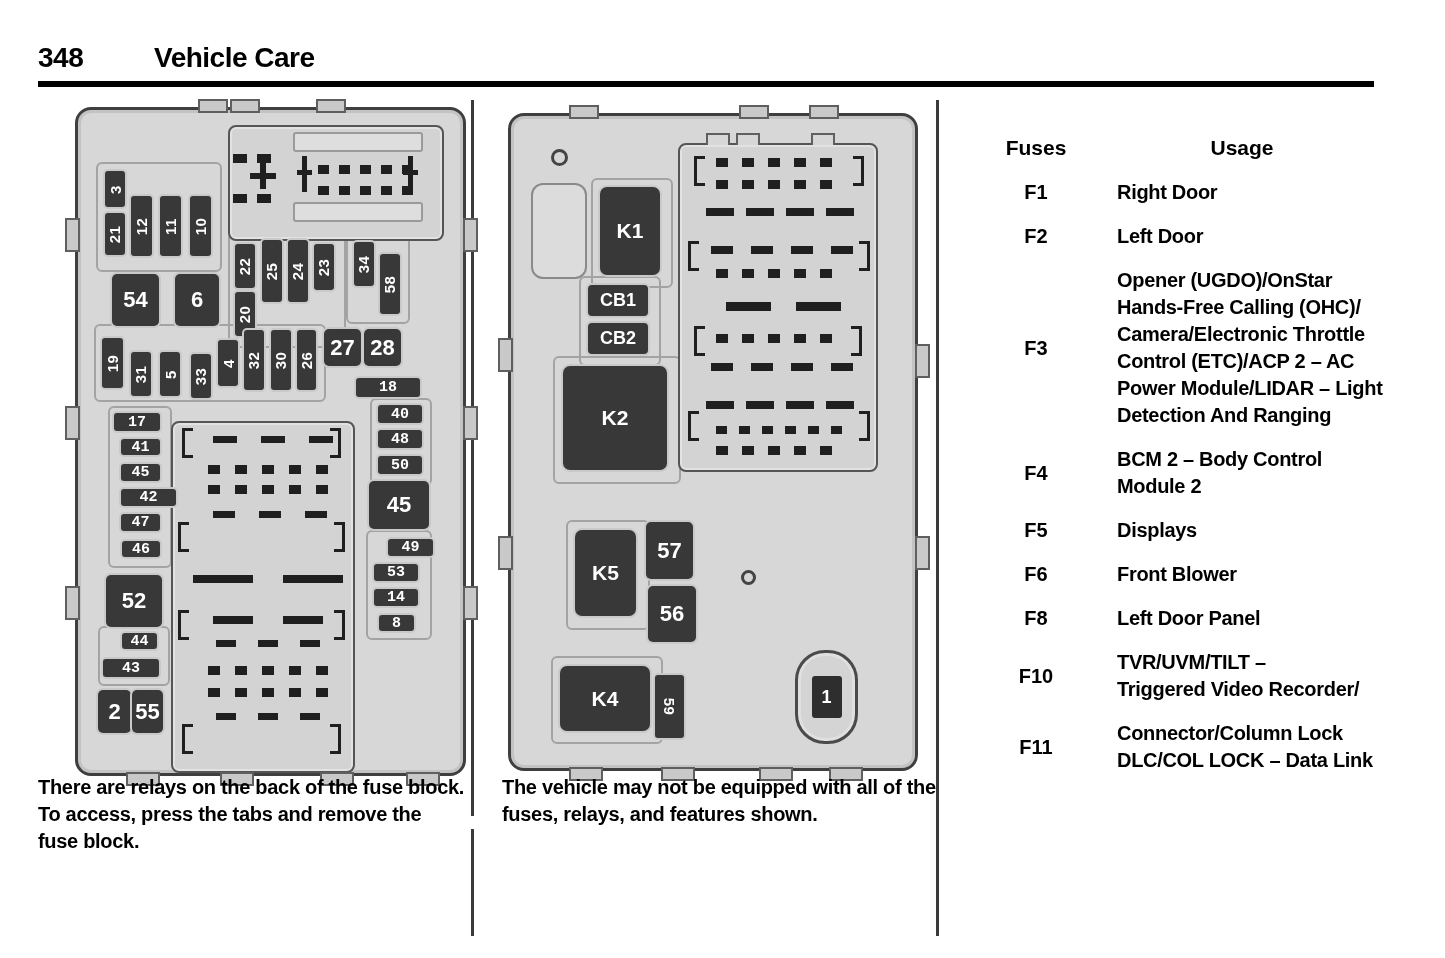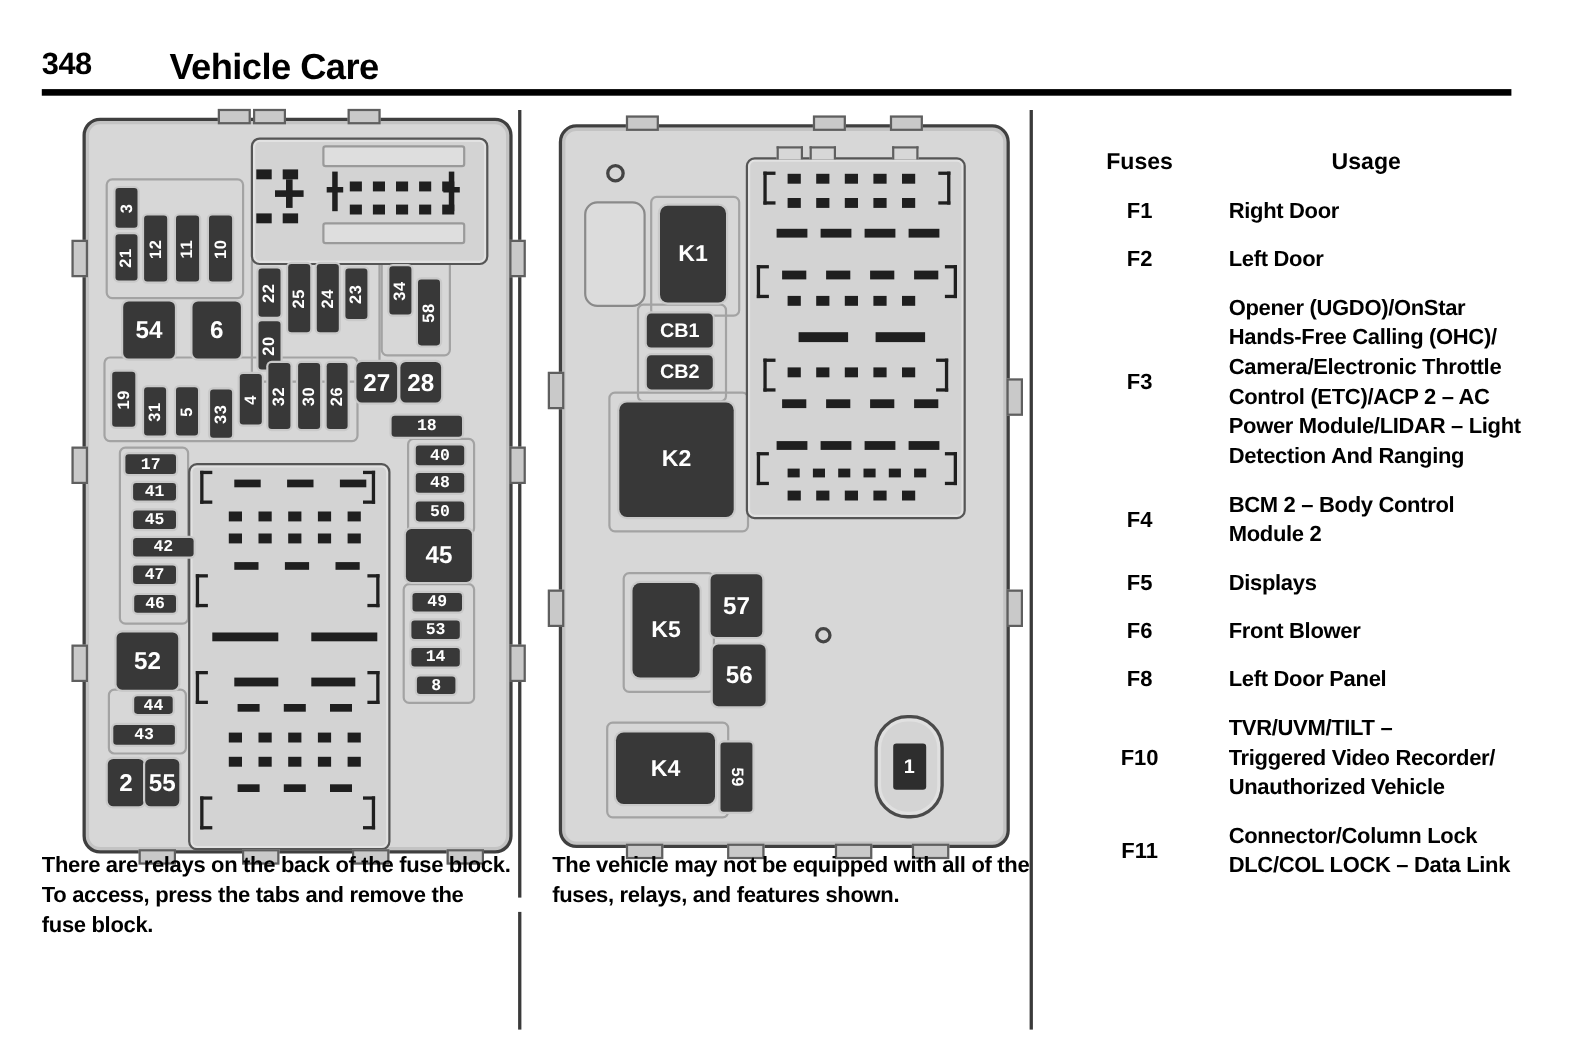--- a/index.html
+++ b/index.html
@@ -1,20 +1,20 @@
 <!DOCTYPE html>
 <html><head>
 <meta charset="utf-8">
 <style>
   html,body{margin:0;padding:0;background:#fff;}
   body{width:1445px;height:958px;position:relative;overflow:hidden;
        font-family:"Liberation Sans", sans-serif;color:#000;}
   
   .hdr-num{position:absolute;left:38px;top:42px;font-size:28px;font-weight:bold;letter-spacing:-0.5px;}
-  .hdr-title{position:absolute;left:154px;top:42px;font-size:33px;font-weight:bold;letter-spacing:-0.5px;}
+  .hdr-title{position:absolute;left:154px;top:42px;font-size:28px;font-weight:bold;letter-spacing:-0.5px;}
   .hdr-rule{position:absolute;left:38px;top:81px;width:1336px;height:6px;background:#000;}
   
   .divider{position:absolute;width:3px;background:#3a3a3a;}
   .d1a{left:471px;top:100px;height:716px;}
   .d1b{left:471px;top:829px;height:107px;}
   .d2{left:936px;top:100px;height:836px;}
   
   .panel{position:absolute;background:#d7d7d7;border:3px solid #3f3f3f;border-radius:16px;
          box-shadow:inset 0 0 0 3px #c3c3c3;}
   #panel1{left:75px;top:107px;width:385px;height:663px;}
@@ -272,21 +272,21 @@
       </div>
       <div class="fuse hf" style="left: 300px; top: 320px; width: 44px; height: 18px;">
         <span>48</span>
       </div>
       <div class="fuse hf" style="left: 300px; top: 346px; width: 44px; height: 18px;">
         <span>50</span>
       </div>
       <div class="fuse sq" style="left: 291px; top: 371px; width: 60px; height: 48px;">
         <span>45</span>
       </div>
-      <div class="fuse hf" style="left: 297px; top: 429px; width: 45px; height: 17px;">
+      <div class="fuse hf" style="left: 310px; top: 429px; width: 45px; height: 17px;">
         <span>49</span>
       </div>
       <div class="fuse hf" style="left: 296px; top: 454px; width: 44px; height: 17px;">
         <span>53</span>
       </div>
       <div class="fuse hf" style="left: 296px; top: 479px; width: 44px; height: 17px;">
         <span>14</span>
       </div>
       <div class="fuse hf" style="left: 301px; top: 505px; width: 35px; height: 16px;">
         <span>8</span>
@@ -522,21 +522,20 @@
           <div class="fcell">F8</div>
           <div class="ucell">
             <div>Left Door Panel</div>
           </div>
         </div>
         <div class="trow">
           <div class="fcell">F10</div>
           <div class="ucell">
             <div>TVR/UVM/TILT –</div>
             <div>Triggered Video Recorder/</div>
-            <div>Unauthorized Vehicle</div>
           </div>
         </div>
         <div class="trow">
           <div class="fcell">F11</div>
           <div class="ucell">
             <div>Connector/Column Lock</div>
             <div>DLC/COL LOCK – Data Link</div>
           </div>
         </div>
       </div>

